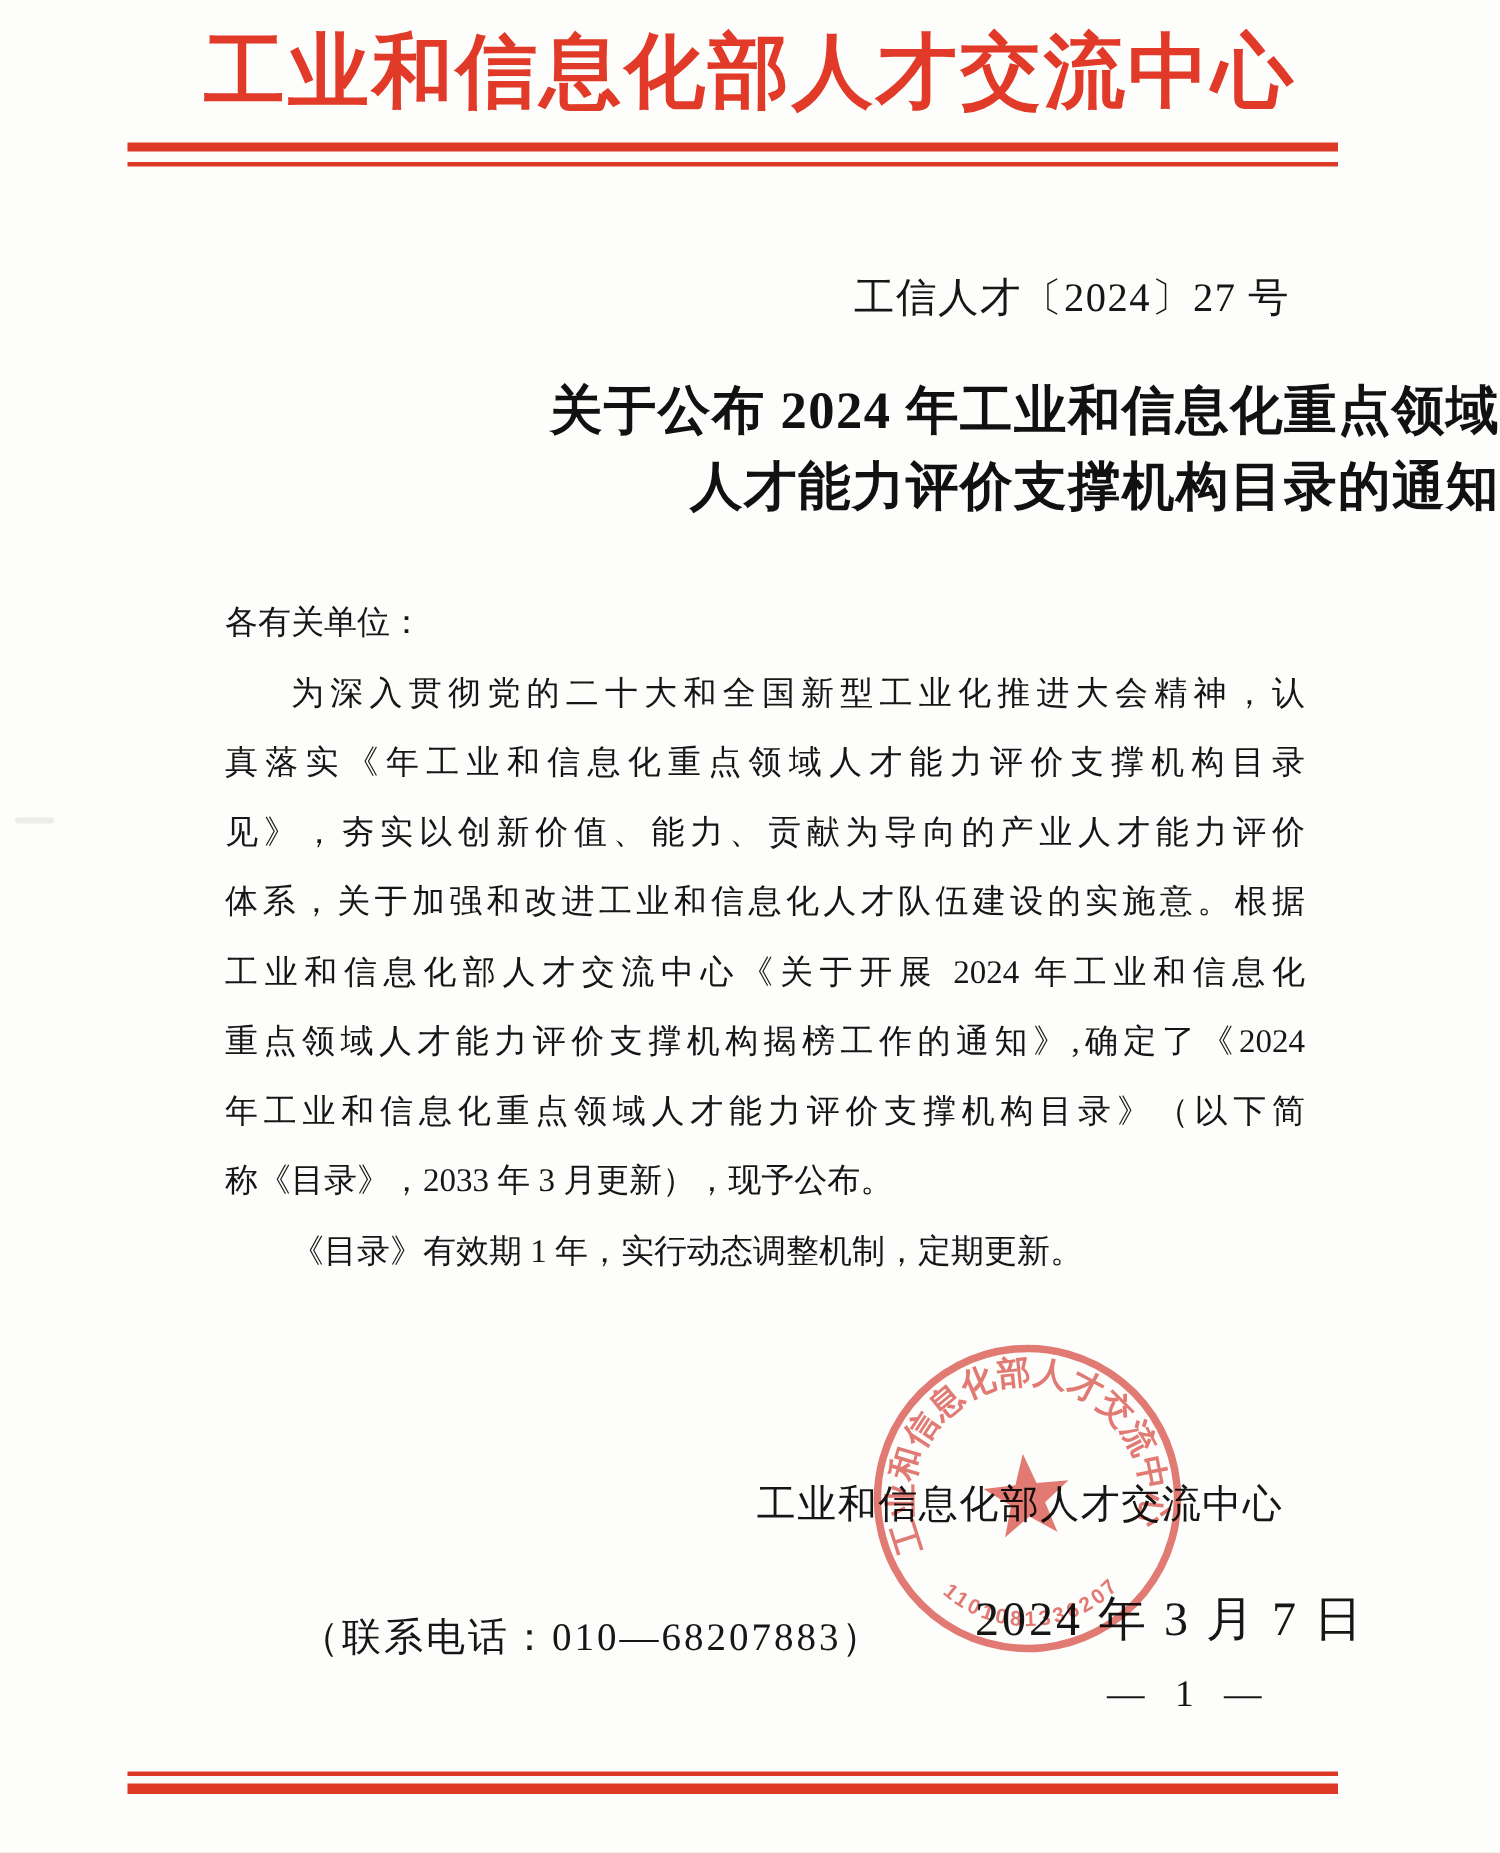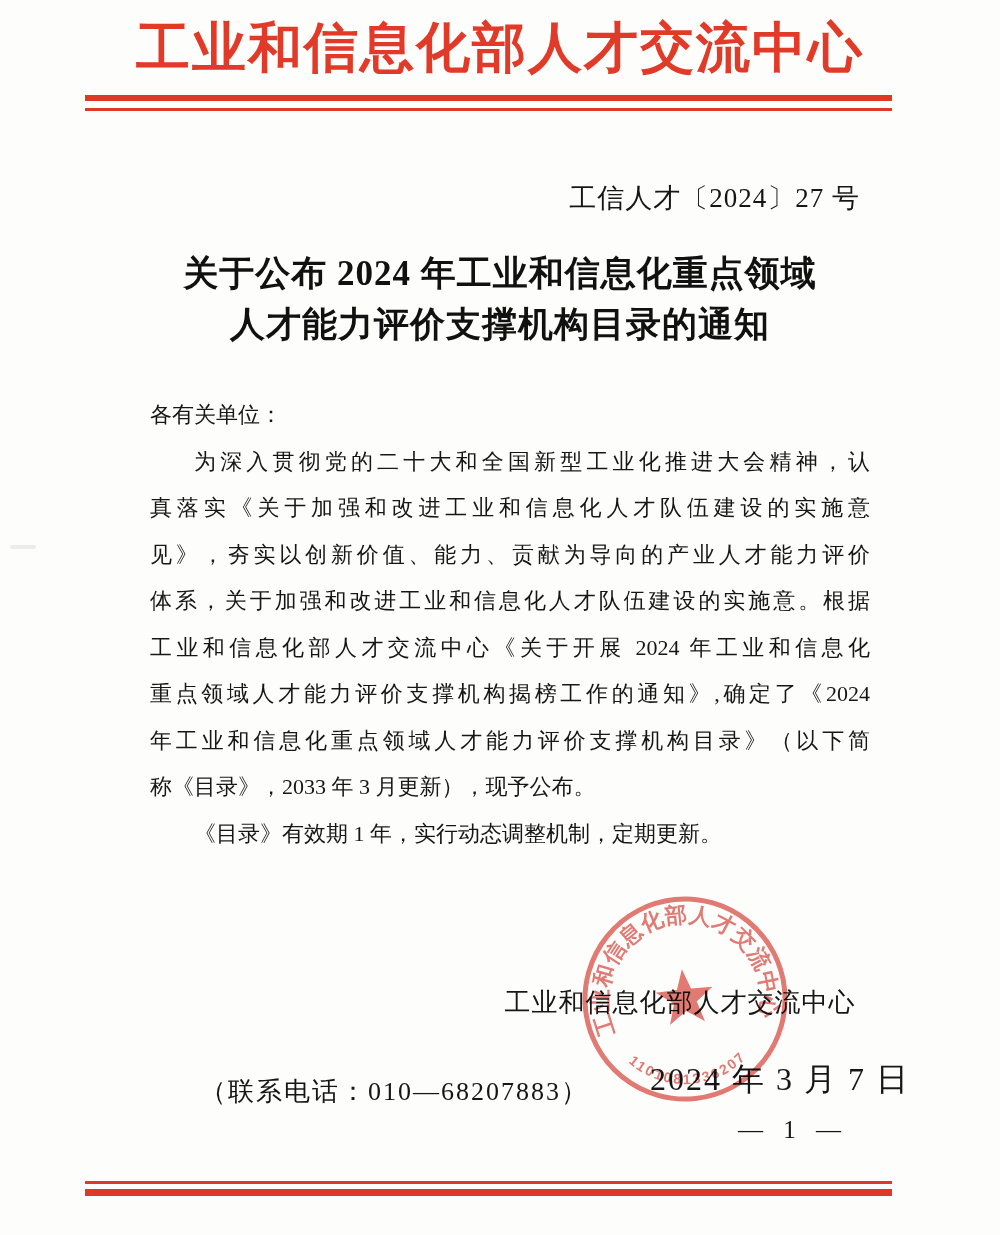--- a/index.html
+++ b/index.html
@@ -26,21 +26,21 @@
   .rule-bottom-thin{top:1181px;height:3px;}
   .rule-bottom-thick{top:1189px;height:7px;}
   
   .doc-number{
     position:absolute;top:168px;right:140px;
     font-size:27px;letter-spacing:1px;margin-top:12px;
   }
   
   .doc-title{
     position:absolute;top:248px;left:0;width:100%;
-    text-align:center;font-size:35px;font-weight:bold;
+    text-align:right;font-size:35px;font-weight:bold;
     line-height:51px;letter-spacing:1px;color:#111;
   }
   
   .body-block{
     position:absolute;left:150px;top:392px;width:720px;
     font-size:22px;line-height:46.5px;
   }
   .bl{white-space:nowrap;}
   .bl-justify{white-space:normal;text-align:justify;text-align-last:justify;}
   .bl-indent{text-indent:2em;}
@@ -92,21 +92,21 @@
   <div class="doc-number">工信人才〔2024〕27 号</div>
 
   <div class="doc-title">
     <div>关于公布 2024 年工业和信息化重点领域</div>
     <div>人才能力评价支撑机构目录的通知</div>
   </div>
 
   <div class="body-block">
     <div class="bl">各有关单位：</div>
     <div class="bl bl-justify bl-indent">为深入贯彻党的二十大和全国新型工业化推进大会精神，认</div>
-    <div class="bl bl-justify">真落实《关于加强和改进工业和信息化人才队伍建设的实施意</div>
+    <div class="bl bl-justify">真落实《年工业和信息化重点领域人才能力评价支撑机构目录</div>
     <div class="bl bl-justify">见》，夯实以创新价值、能力、贡献为导向的产业人才能力评价</div>
     <div class="bl bl-justify">体系，关于加强和改进工业和信息化人才队伍建设的实施意。根据</div>
     <div class="bl bl-justify">工业和信息化部人才交流中心《关于开展 2024 年工业和信息化</div>
     <div class="bl bl-justify">重点领域人才能力评价支撑机构揭榜工作的通知》,确定了《2024</div>
     <div class="bl bl-justify">年工业和信息化重点领域人才能力评价支撑机构目录》（以下简</div>
     <div class="bl">称《目录》，2033 年 3 月更新），现予公布。</div>
     <div class="bl bl-indent">《目录》有效期 1 年，实行动态调整机制，定期更新。</div>
   </div>
 
 

